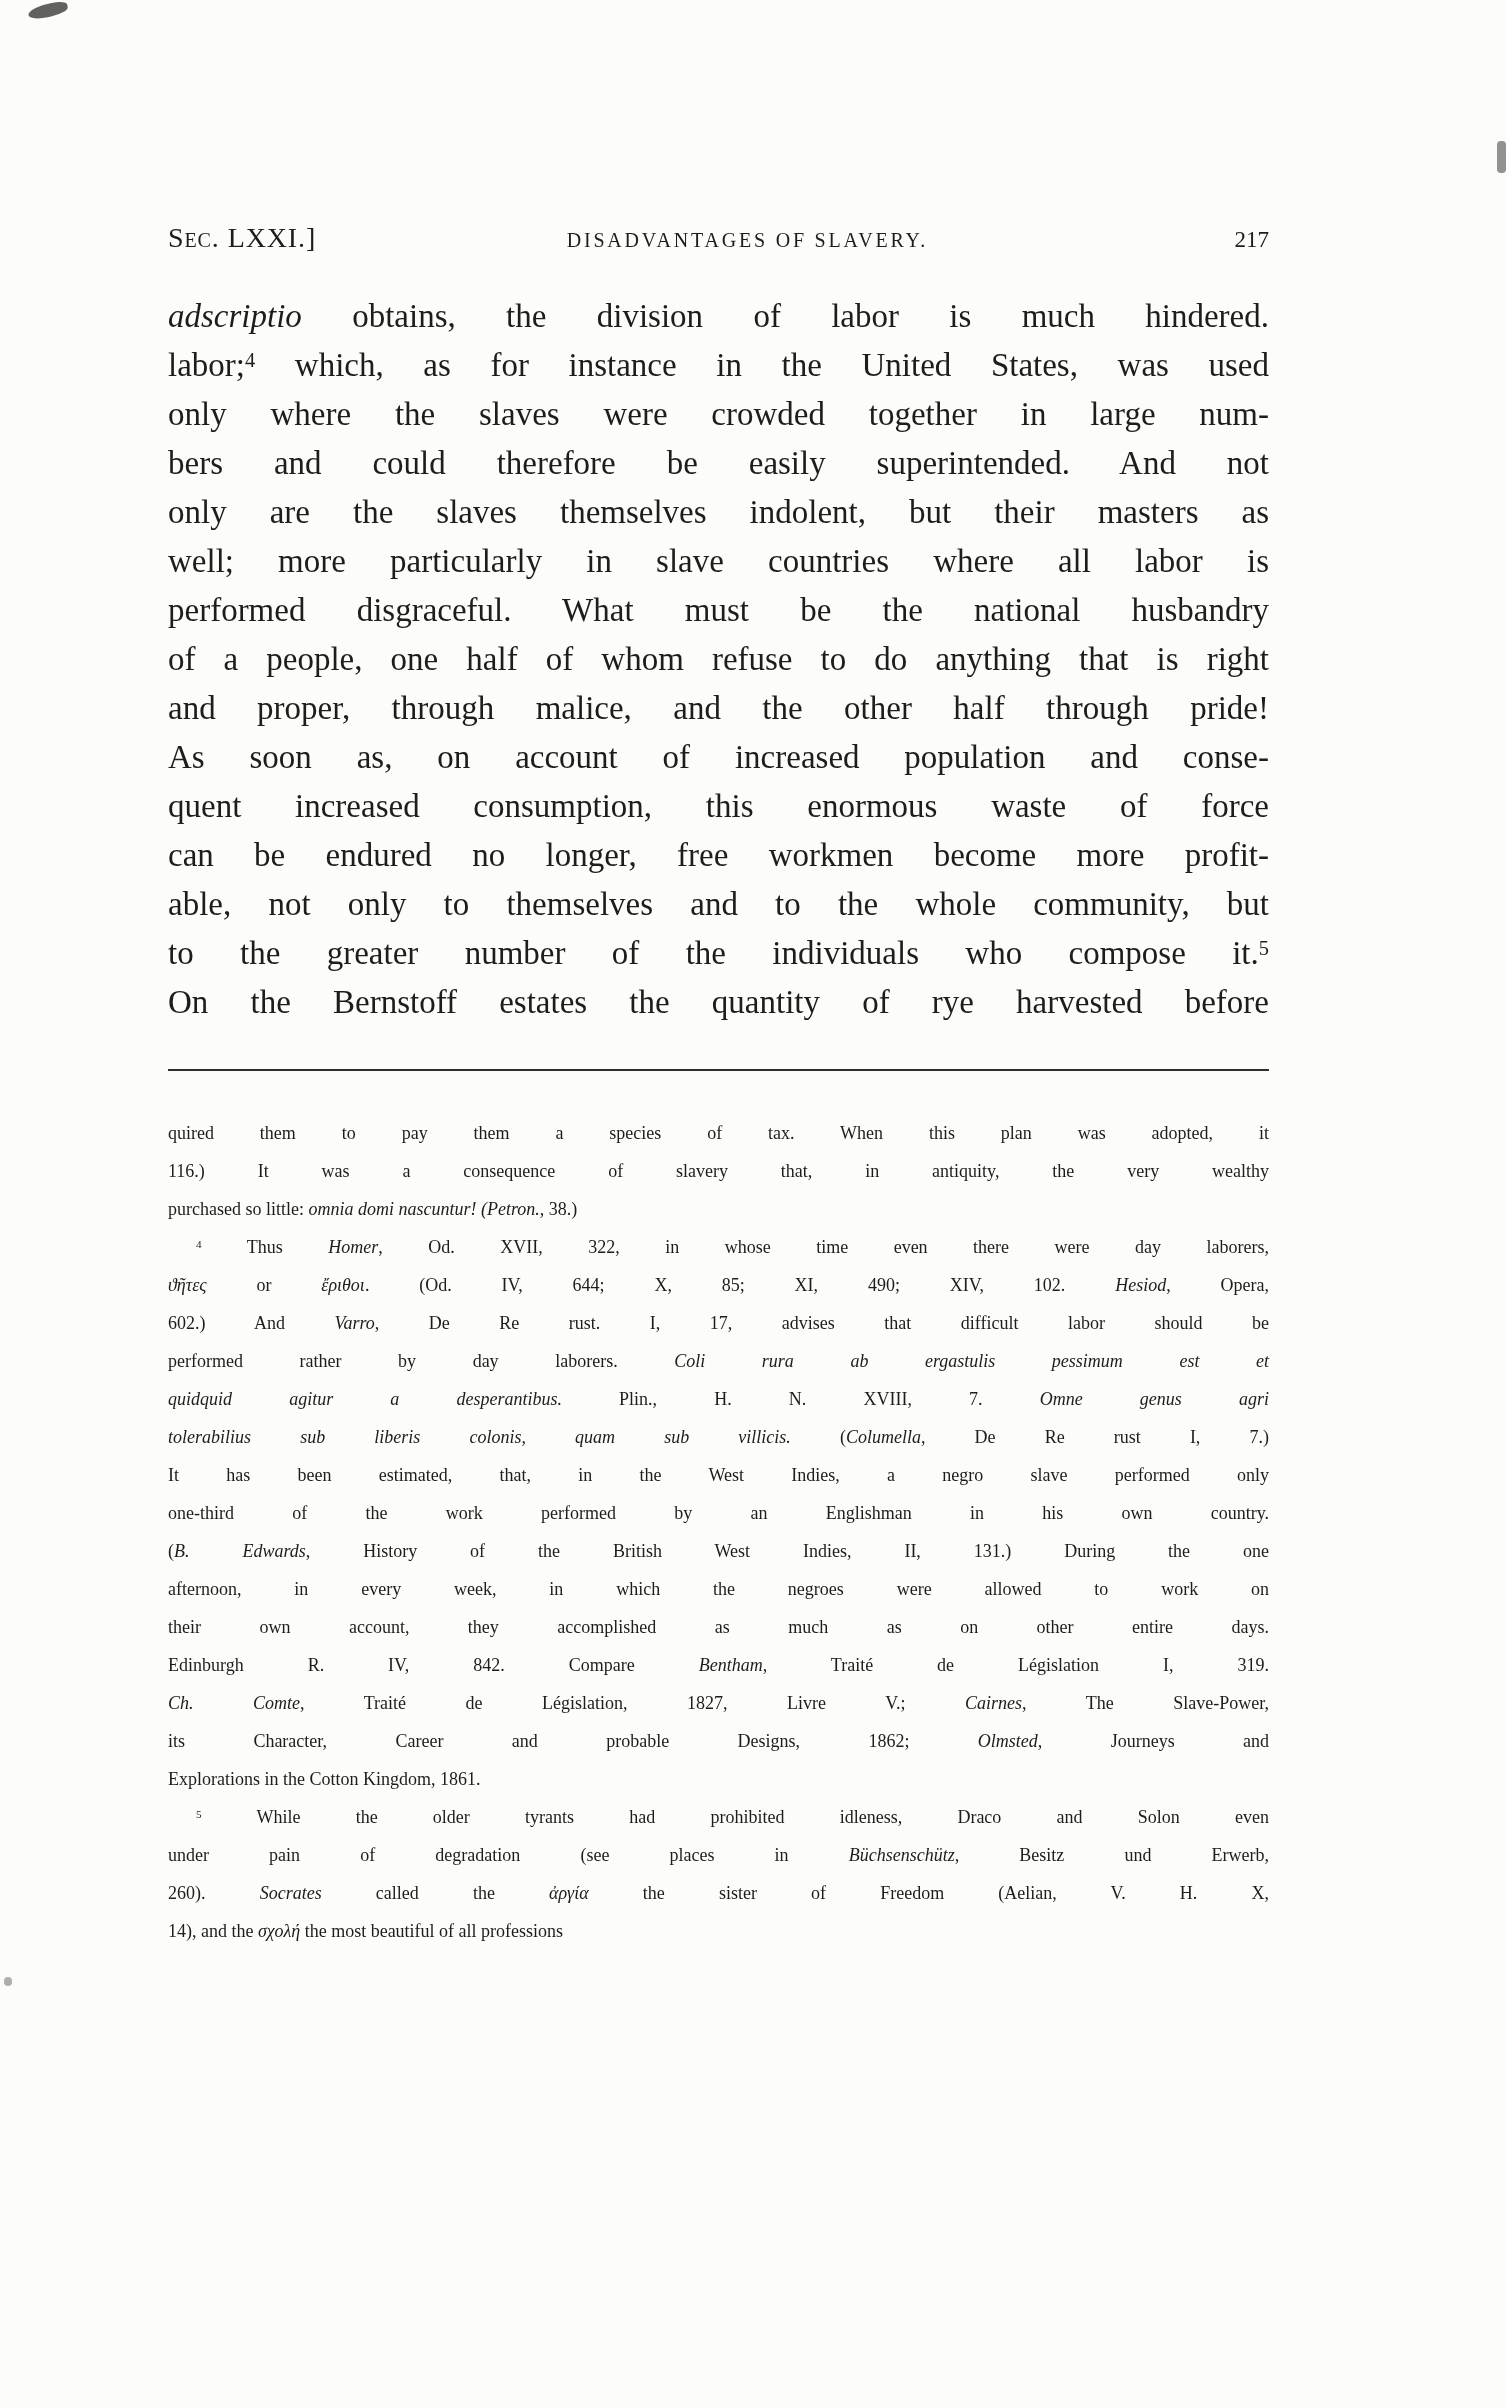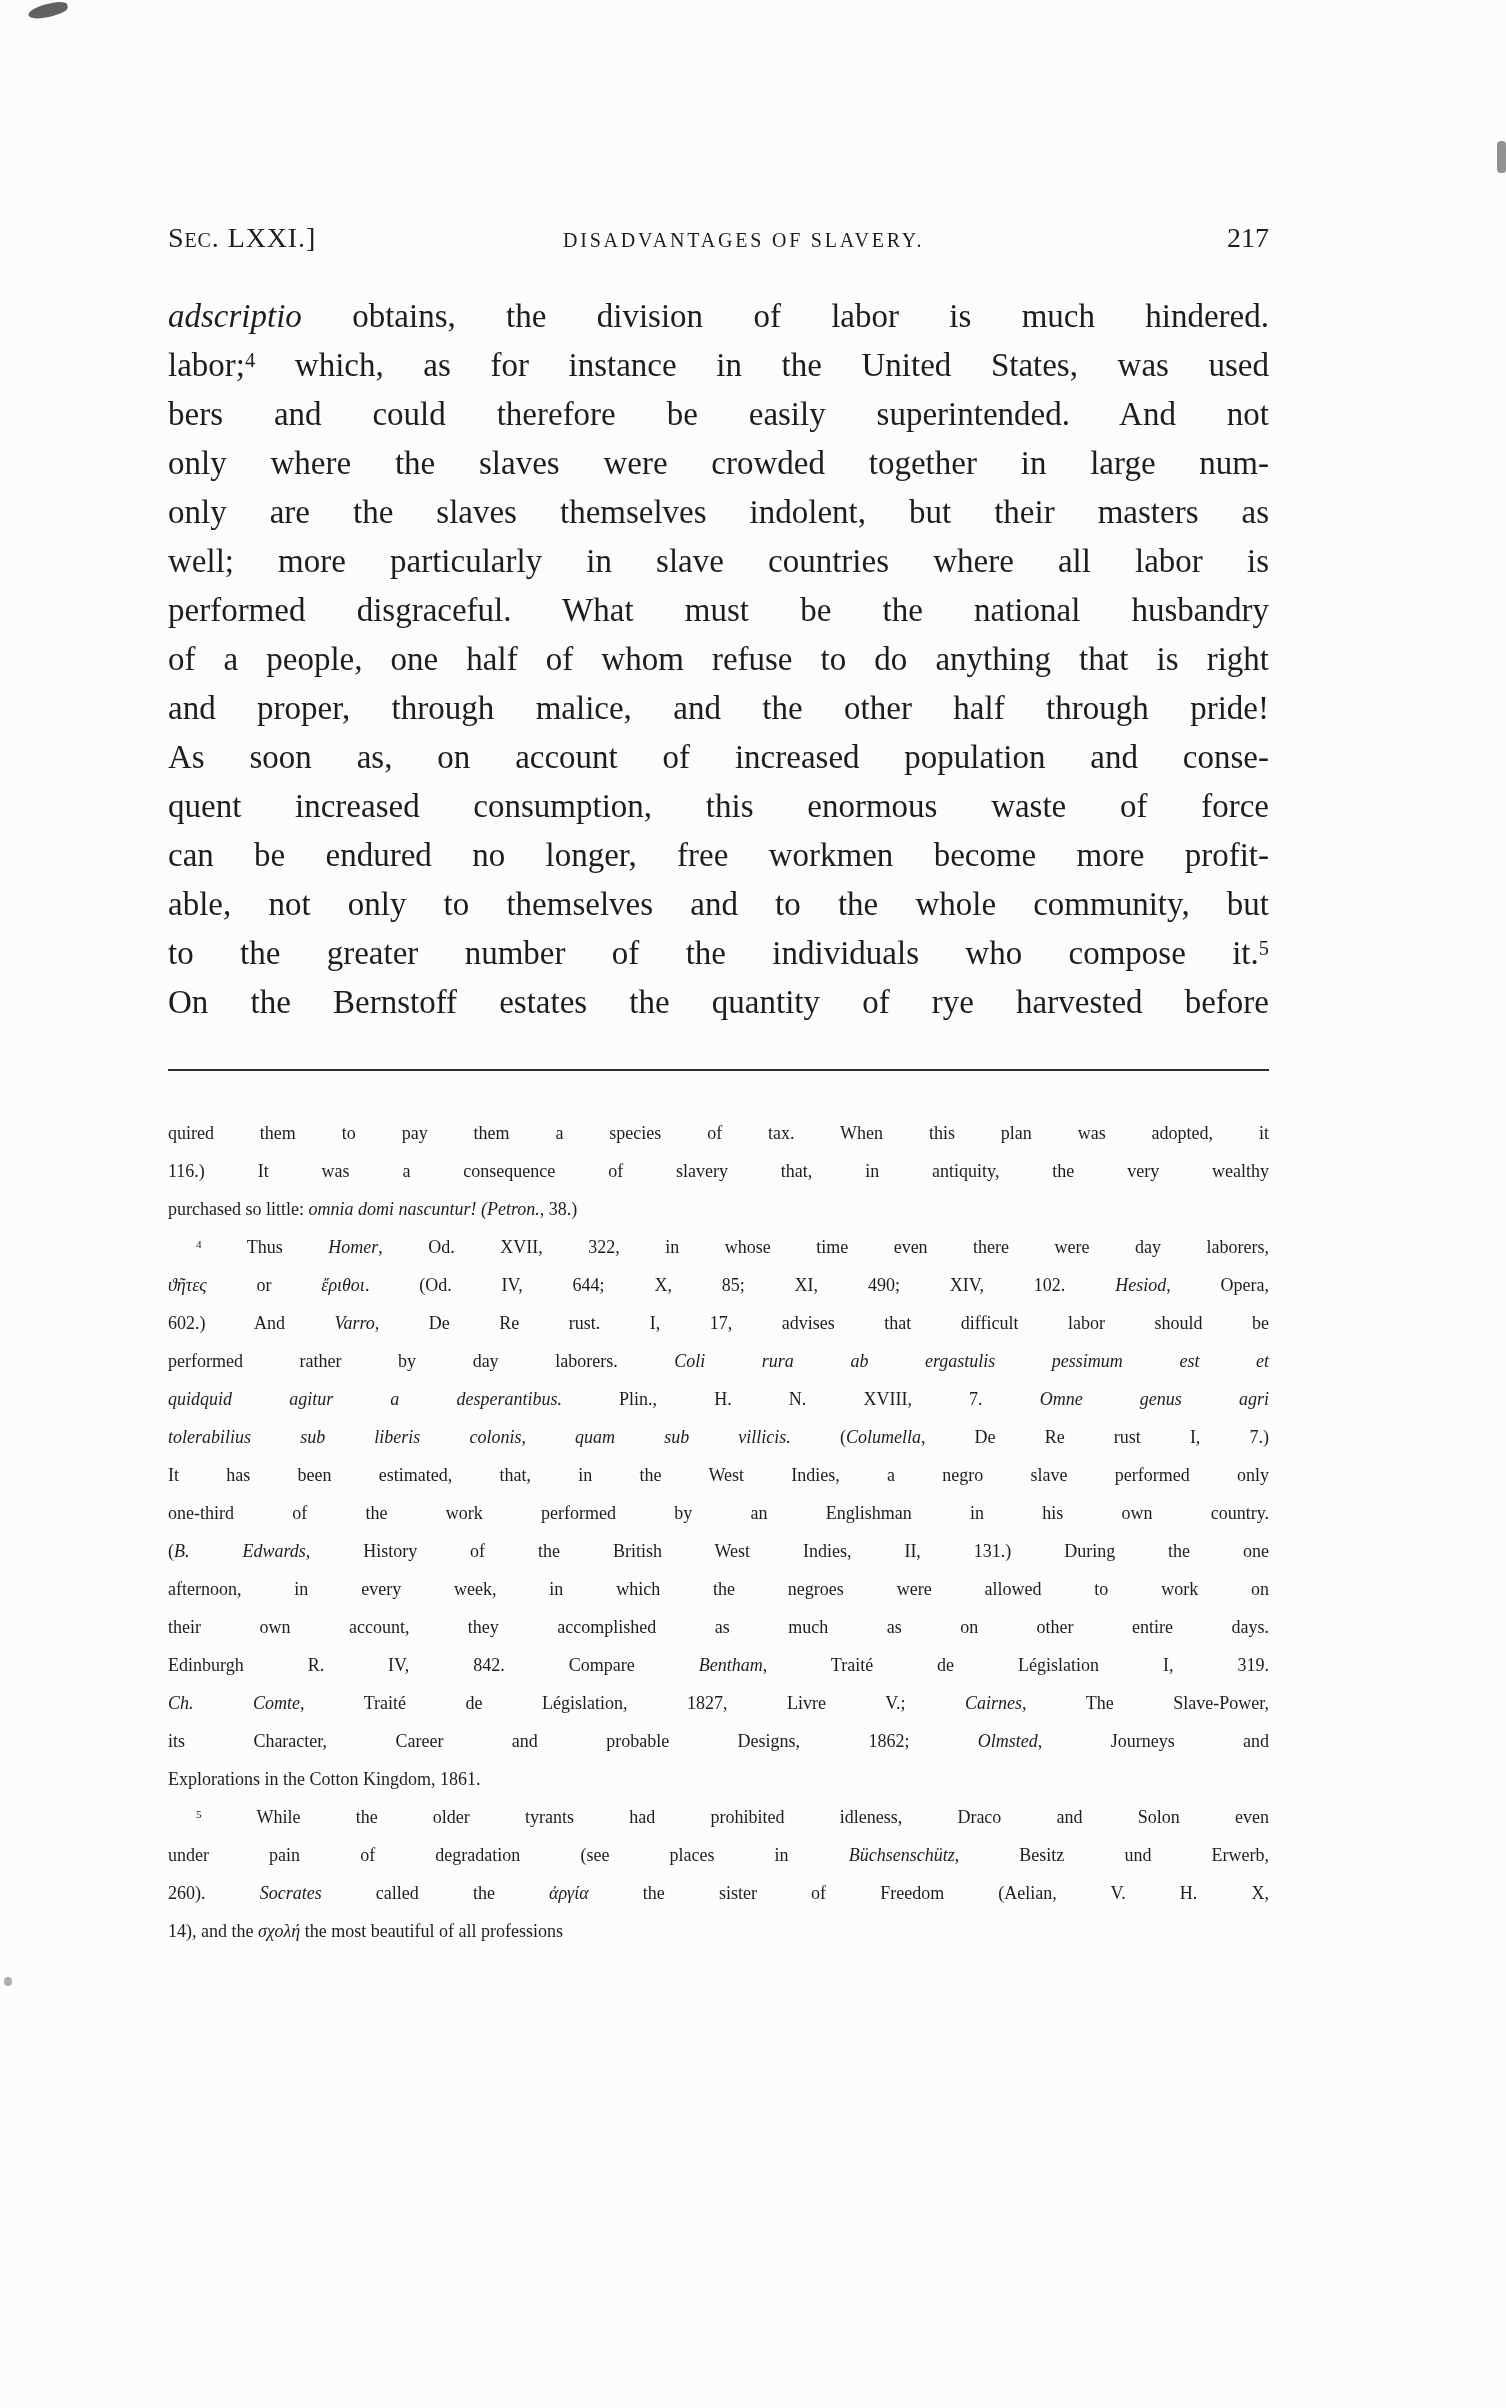--- a/index.html
+++ b/index.html
@@ -39,21 +39,21 @@
     letter-spacing: 0.9px;
     white-space: nowrap;
   }
   .chapter-title {
     font-size: 20px;
     letter-spacing: 2.8px;
     white-space: nowrap;
     transform: translateX(-28px);
   }
   .page-number {
-    font-size: 28px;
+    font-size: 23px;
     white-space: nowrap;
   }
   
   .body-text {
     margin-top: 38px;
     font-size: 33px;
     line-height: 49px;
   }
   
   .footnote-separator {
@@ -113,22 +113,22 @@
 
     <header class="running-header">
       <span class="section-label">Sec. LXXI.]</span>
       <span class="chapter-title">DISADVANTAGES OF SLAVERY.</span>
       <span class="page-number">217</span>
     </header>
 
     <main class="body-text">
         <div class="tline"><span class="it">adscriptio</span><span> obtains, the division of labor is much hindered.</span></div>
         <div class="tline"><span>labor;</span><sup class="fnref">4</sup><span> which, as for instance in the United States, was used</span></div>
+        <div class="tline"><span>only where the slaves were crowded together in large num-</span></div>
         <div class="tline"><span>bers and could therefore be easily superintended. And not</span></div>
-        <div class="tline"><span>only where the slaves were crowded together in large num-</span></div>
         <div class="tline"><span>only are the slaves themselves indolent, but their masters as</span></div>
         <div class="tline"><span>well; more particularly in slave countries where all labor is</span></div>
         <div class="tline"><span>performed disgraceful. What must be the national husbandry</span></div>
         <div class="tline"><span>of a people, one half of whom refuse to do anything that is right</span></div>
         <div class="tline"><span>and proper, through malice, and the other half through pride!</span></div>
         <div class="tline"><span>As soon as, on account of increased population and conse-</span></div>
         <div class="tline"><span>quent increased consumption, this enormous waste of force</span></div>
         <div class="tline"><span>can be endured no longer, free workmen become more profit-</span></div>
         <div class="tline"><span>able, not only to themselves and to the whole community, but</span></div>
         <div class="tline"><span>to the greater number of the individuals who compose it.</span><sup class="fnref">5</sup></div>

